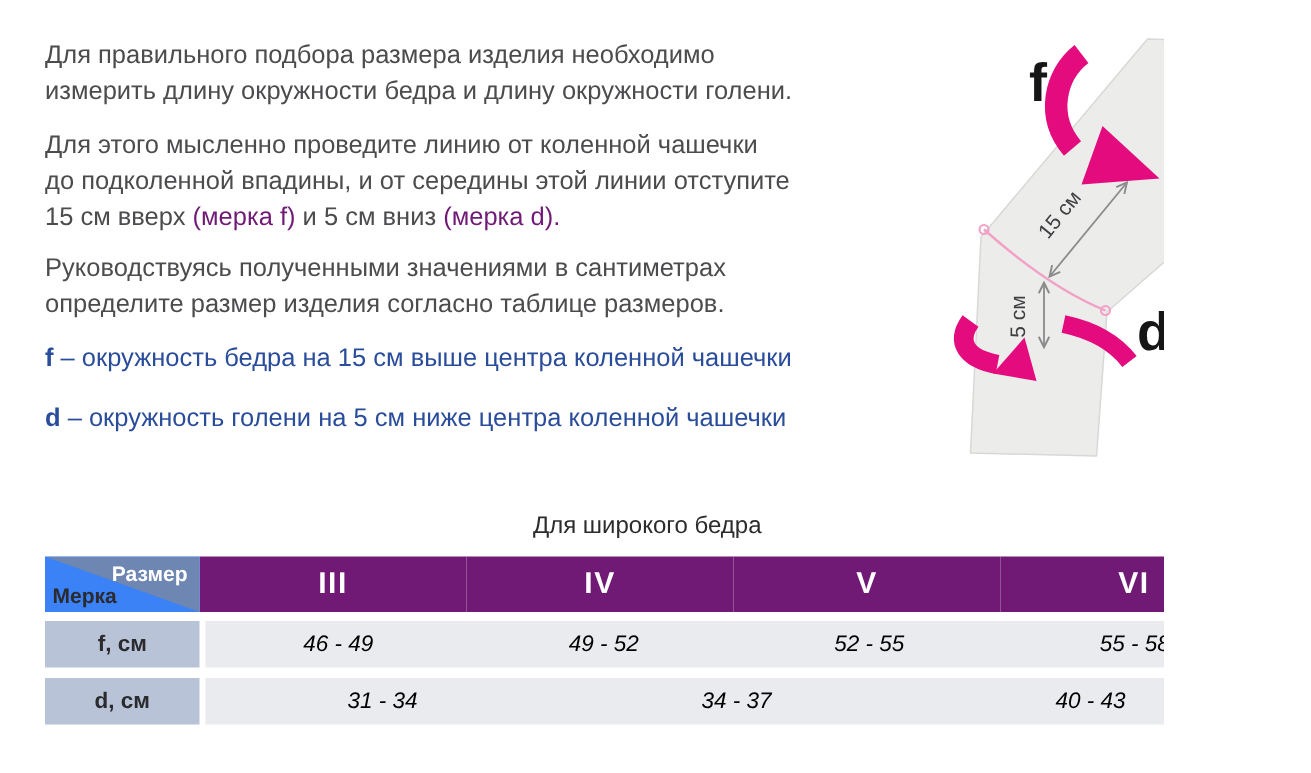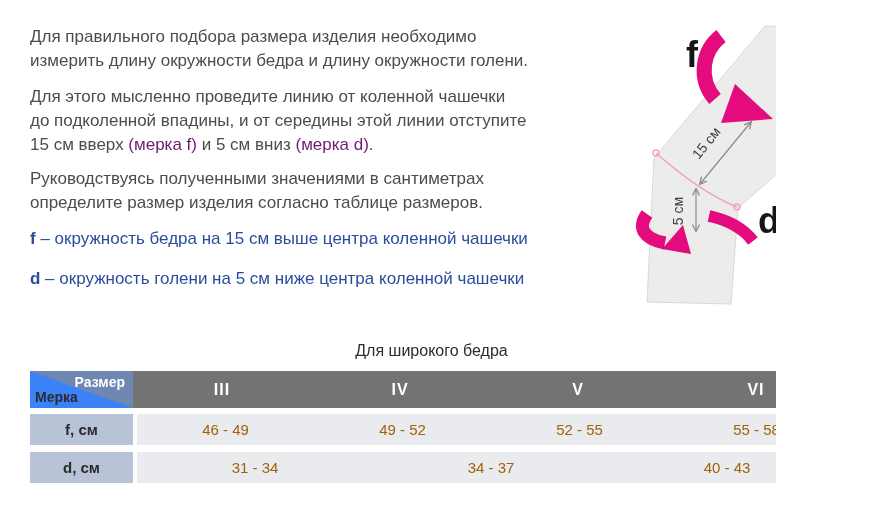--- a/index.html
+++ b/index.html
@@ -37,35 +37,35 @@
   }
   .corner-top {
     position:absolute; top:3px; right:8px; color:#ffffff;
     font-size:14px; font-weight:bold;
   }
   .corner-bottom {
     position:absolute; bottom:3px; left:5px; color:#2b2b2f;
     font-size:14px; font-weight:bold;
   }
   .hcol {
-    flex:1; background:#737373; color:#ffffff; font-weight:bold;
-    font-size:16px; letter-spacing:1px; display:flex;
+    flex:1; background:#701a75; color:#ffffff; font-weight:bold;
+    font-size:20px; letter-spacing:1px; display:flex;
     align-items:center; justify-content:center;
   }
   .trow { display:flex; height:31px; margin-top:6px;justify-content:center; }
   .trow + .trow { margin-top:7px; }
   .tlabel {
     width:103px; flex:none; margin-right:4px; background:#b8c3d8;
     display:flex; align-items:center; justify-content:center;
     font-size:15px; font-weight:bold; color:#2b2b2d;
   }
   .tvalues { flex:1; background:#eaebee; display:flex; }
   .tcell {
     flex:1; display:flex; align-items:center; justify-content:center;
-    font-size:15px; color:#a16207;
+    font-size:15px; color:#000000;font-style:italic;
   }
   
   .illus { position:absolute; left:620px; top:0; width:254px; height:310px; }
 </style>
 </head>
 <body>
 
 <div class="stage">
 
   <div class="para" style="top:25px;">Для правильного подбора размера изделия необходимо

